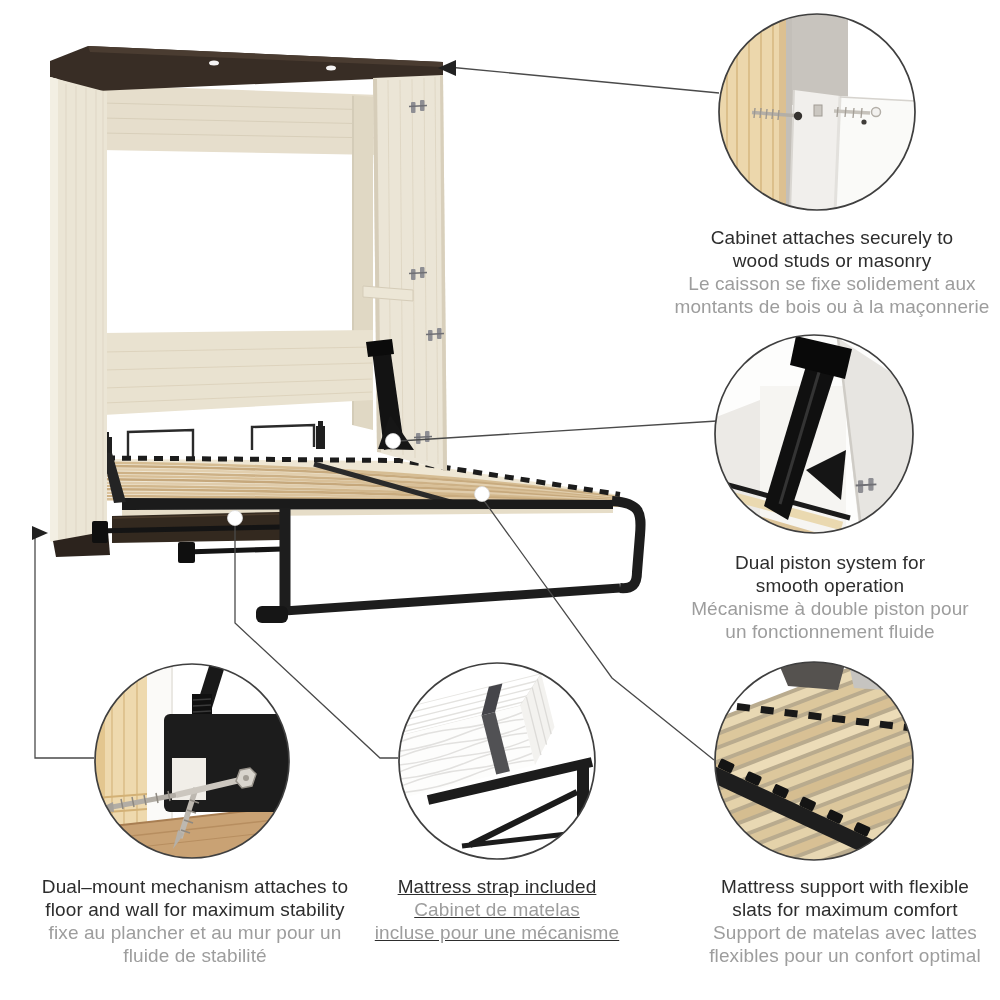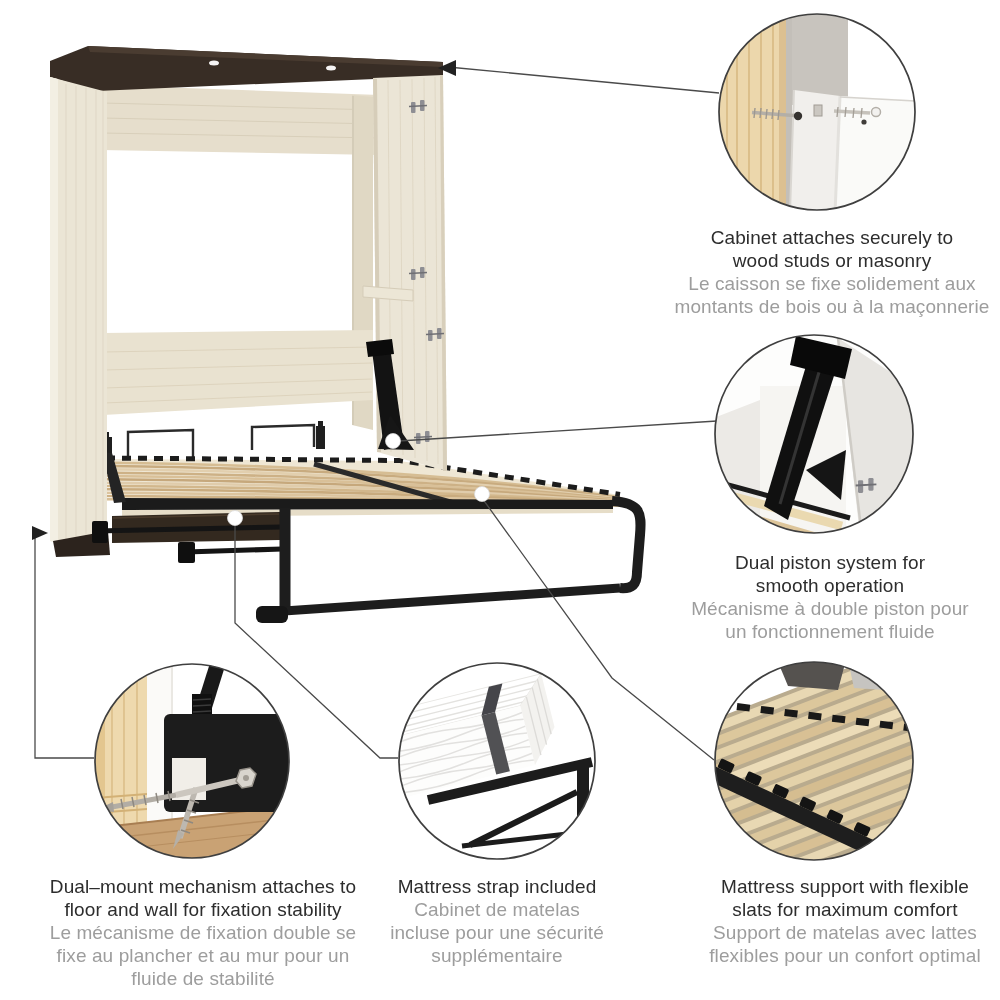--- a/index.html
+++ b/index.html
@@ -376,33 +376,31 @@
     <div class="fr">montants de bois ou à la maçonnerie</div>
   </div>
 
   <div class="caption" style="left:648px;top:551px;width:364px;">
     <div class="en">Dual piston system for</div>
     <div class="en">smooth operation</div>
     <div class="fr">Mécanisme à double piston pour</div>
     <div class="fr">un fonctionnement fluide</div>
   </div>
 
-  <div class="caption" style="left:18px;top:875px;width:370px;">
+  <div class="caption" style="left:10px;top:875px;width:370px;">
     <div class="en">Dual–mount mechanism attaches to</div>
-    <div class="en">floor and wall for fixation stability</div>
-    <div class="fr">Le mécanisme de fixation double se</div>
+    <div class="en">floor and wall for maximum stability</div>
     <div class="fr">fixe au plancher et au mur pour un</div>
     <div class="fr">fluide de stabilité</div>
   </div>
 
-  <div class="caption" style="left:315px;top:875px;width:364px;">
+  <div class="caption" style="left:315px;top:875px;width:364px;text-decoration:underline;">
     <div class="en">Mattress strap included</div>
     <div class="fr">Cabinet de matelas</div>
-    <div class="fr">incluse pour une sécurité</div>
-    <div class="fr">supplémentaire</div>
+    <div class="fr">incluse pour une mécanisme</div>
   </div>
 
   <div class="caption" style="left:661px;top:875px;width:368px;">
     <div class="en">Mattress support with flexible</div>
     <div class="en">slats for maximum comfort</div>
     <div class="fr">Support de matelas avec lattes</div>
     <div class="fr">flexibles pour un confort optimal</div>
   </div>
 
 </div>

